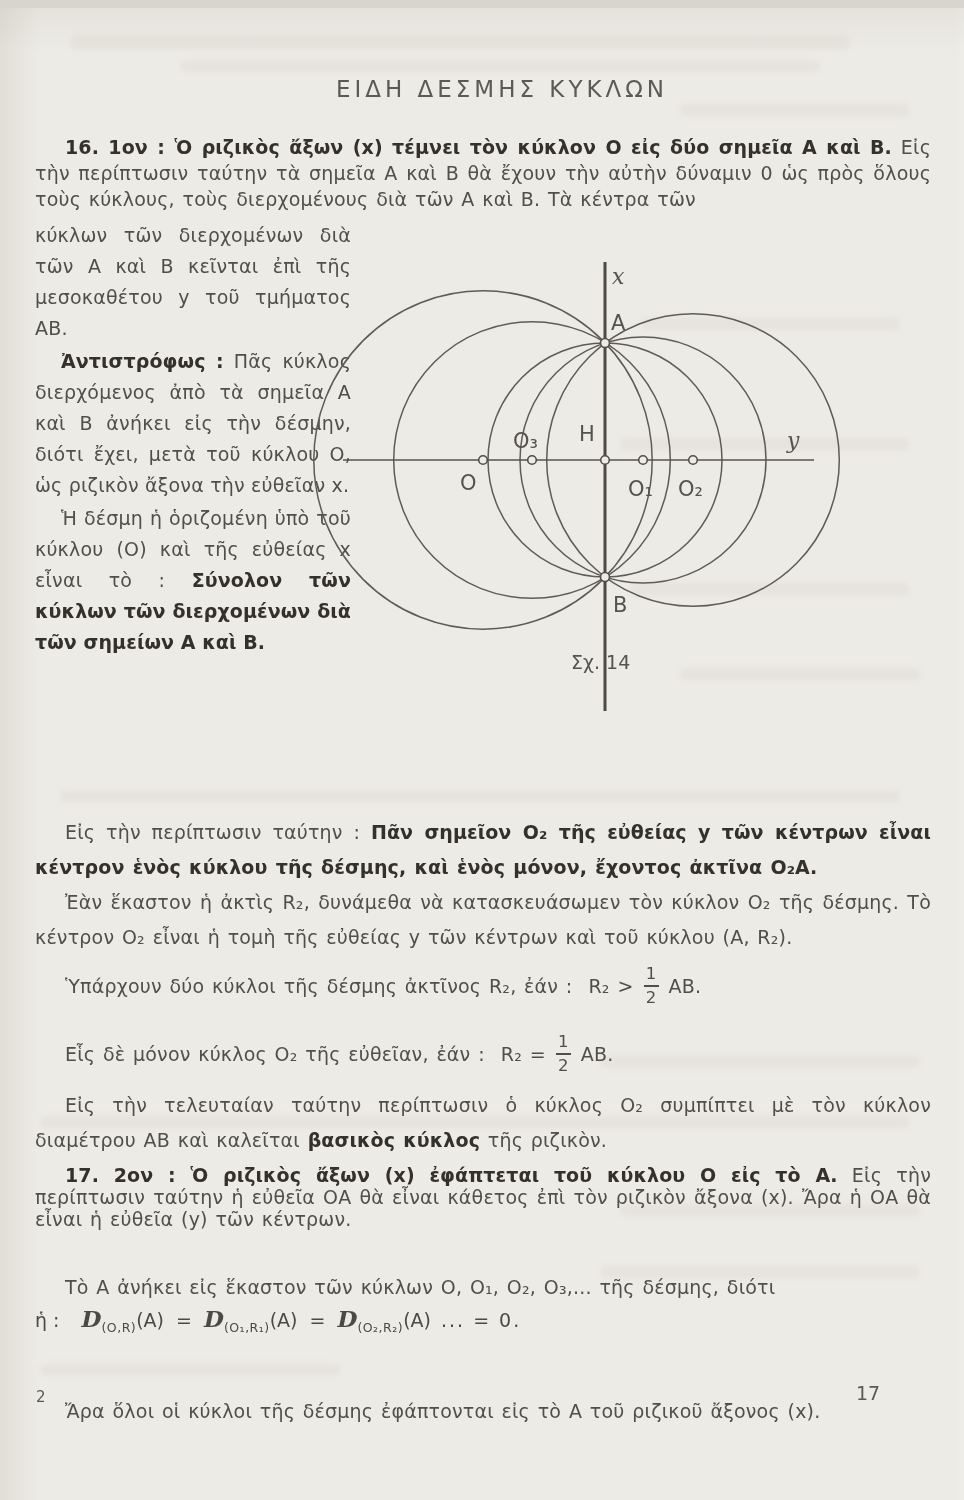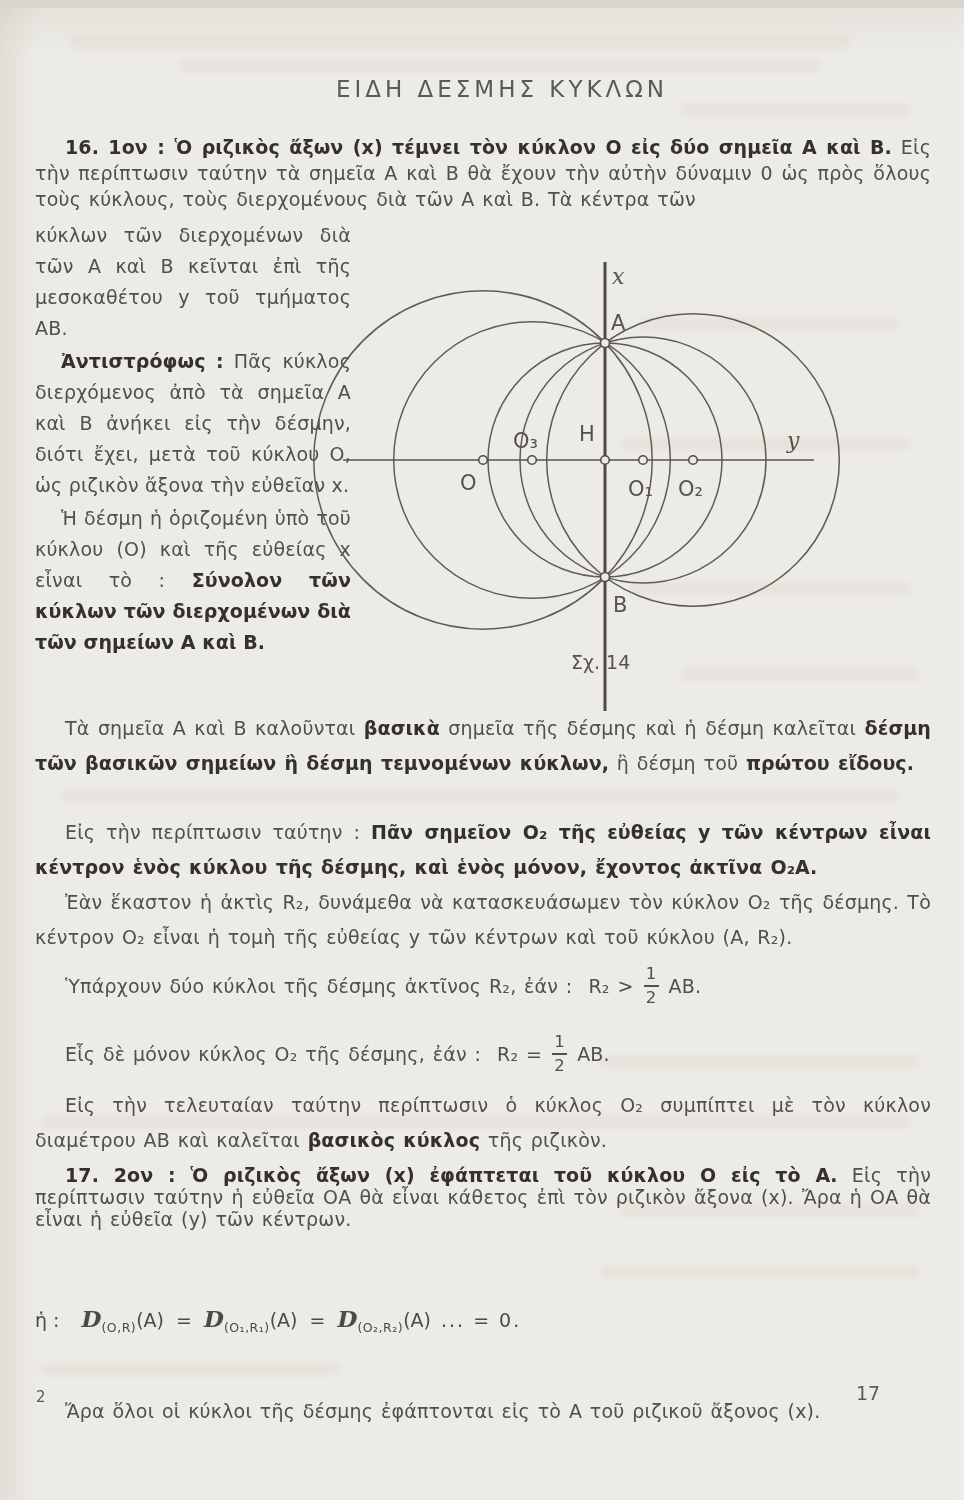--- a/index.html
+++ b/index.html
@@ -138,49 +138,49 @@
     <text x="487" y="200" font-size="22" class="ital">y</text>
     <text x="160" y="242" font-size="21">O</text>
     <text x="213" y="200" font-size="21">O₃</text>
     <text x="279" y="193" font-size="21">H</text>
     <text x="328" y="248" font-size="21">O₁</text>
     <text x="378" y="248" font-size="21">O₂</text>
     <text x="313" y="364" font-size="21">B</text>
     <text x="271" y="421" font-size="19">Σχ. 14</text>
   </svg>
 
-  <div class="abs body-par indent" style="top:703px;line-height:35px;"><span>Τὰ σημεῖα Α καὶ Β καλοῦνται </span><span class="b">βασικὰ</span><span> σημεῖα τῆς δέσμης καὶ ἡ δέσμη καλεῖται </span><span class="b">δέσμη τῶν βασικῶν σημείων ἢ δέσμη τεμνομένων κύκλων,</span><span> ἢ δέσμη τοῦ </span><span class="b">πρώτου εἴδους.</span></div>
   <div class="abs body-par indent" style="top:807px;line-height:35px;"><span>Εἰς τὴν περίπτωσιν ταύτην : </span><span class="b">Πᾶν σημεῖον O₂ τῆς εὐθείας y τῶν κέντρων εἶναι κέντρον ἑνὸς κύκλου τῆς δέσμης, καὶ ἑνὸς μόνον, ἔχοντος ἀκτῖνα O₂Α.</span></div>
   <div class="abs body-par indent" style="top:877px;line-height:35px;"><span>Ἐὰν ἕκαστον ἡ ἀκτὶς R₂, δυνάμεθα νὰ κατασκευάσωμεν τὸν κύκλον O₂ τῆς δέσμης. Τὸ κέντρον O₂ εἶναι ἡ τομὴ τῆς εὐθείας y τῶν κέντρων καὶ τοῦ κύκλου (Α, R₂).</span></div>
 
   <div class="abs formula-line" style="top:946px;height:64px;">
     <span class="pre">Ὑπάρχουν δύο κύκλοι τῆς δέσμης ἀκτῖνος R₂, ἐάν :</span>
     <span class="rel">R₂ &gt;</span>
     <span class="frac">
       <span>1</span>
       <span class="bar"></span>
       <span>2</span>
     </span>
     <span class="post">ΑΒ.</span>
   </div>
 
   <div class="abs formula-line" style="top:1014px;height:64px;">
-    <span class="pre">Εἷς δὲ μόνον κύκλος O₂ τῆς δέσμης, ἐάν :</span>
+    <span class="pre">Εἷς δὲ μόνον κύκλος O₂ τῆς εὐθεῖαν, ἐάν :</span>
     <span class="rel">R₂ =</span>
     <span class="frac">
       <span>1</span>
       <span class="bar"></span>
       <span>2</span>
     </span>
     <span class="post">ΑΒ.</span>
   </div>
 
   <div class="abs body-par indent" style="top:1080px;line-height:35px;"><span>Εἰς τὴν τελευταίαν ταύτην περίπτωσιν ὁ κύκλος O₂ συμπίπτει μὲ τὸν κύκλον διαμέτρου ΑΒ καὶ καλεῖται </span><span class="b">βασικὸς κύκλος</span><span> τῆς ριζικὸν.</span></div>
 
   <div class="abs body-par indent" style="top:1156px;line-height:22px;"><span class="b">17. 2ον : Ὁ ριζικὸς ἄξων (x) ἐφάπτεται τοῦ κύκλου Ο εἰς τὸ Α.</span><span> Εἰς τὴν περίπτωσιν ταύτην ἡ εὐθεῖα ΟΑ θὰ εἶναι κάθετος ἐπὶ τὸν ριζικὸν ἄξονα (x). Ἄρα ἡ ΟΑ θὰ εἶναι ἡ εὐθεῖα (y) τῶν κέντρων.</span></div>
+  <div class="abs body-par indent" style="top:1262px;line-height:35px;"><span>Τὸ Α ἀνήκει εἰς ἕκαστον τῶν κύκλων Ο, Ο₁, Ο₂, Ο₃,... τῆς δέσμης, διότι</span></div>
 
   <div class="abs powline" style="top:1290px;height:44px;">
     <span class="pownum">ἡ :</span>
     <span class="dterm"><span class="dcal">D</span><span class="dsub">(O,R)</span><span class="darg">(A)</span></span>
     <span class="eq">=</span>
     <span class="dterm"><span class="dcal">D</span><span class="dsub">(O₁,R₁)</span><span class="darg">(A)</span></span>
     <span class="eq">=</span>
     <span class="dterm"><span class="dcal">D</span><span class="dsub">(O₂,R₂)</span><span class="darg">(A)</span></span>
     <span class="tail">... = 0.</span>
   </div>

